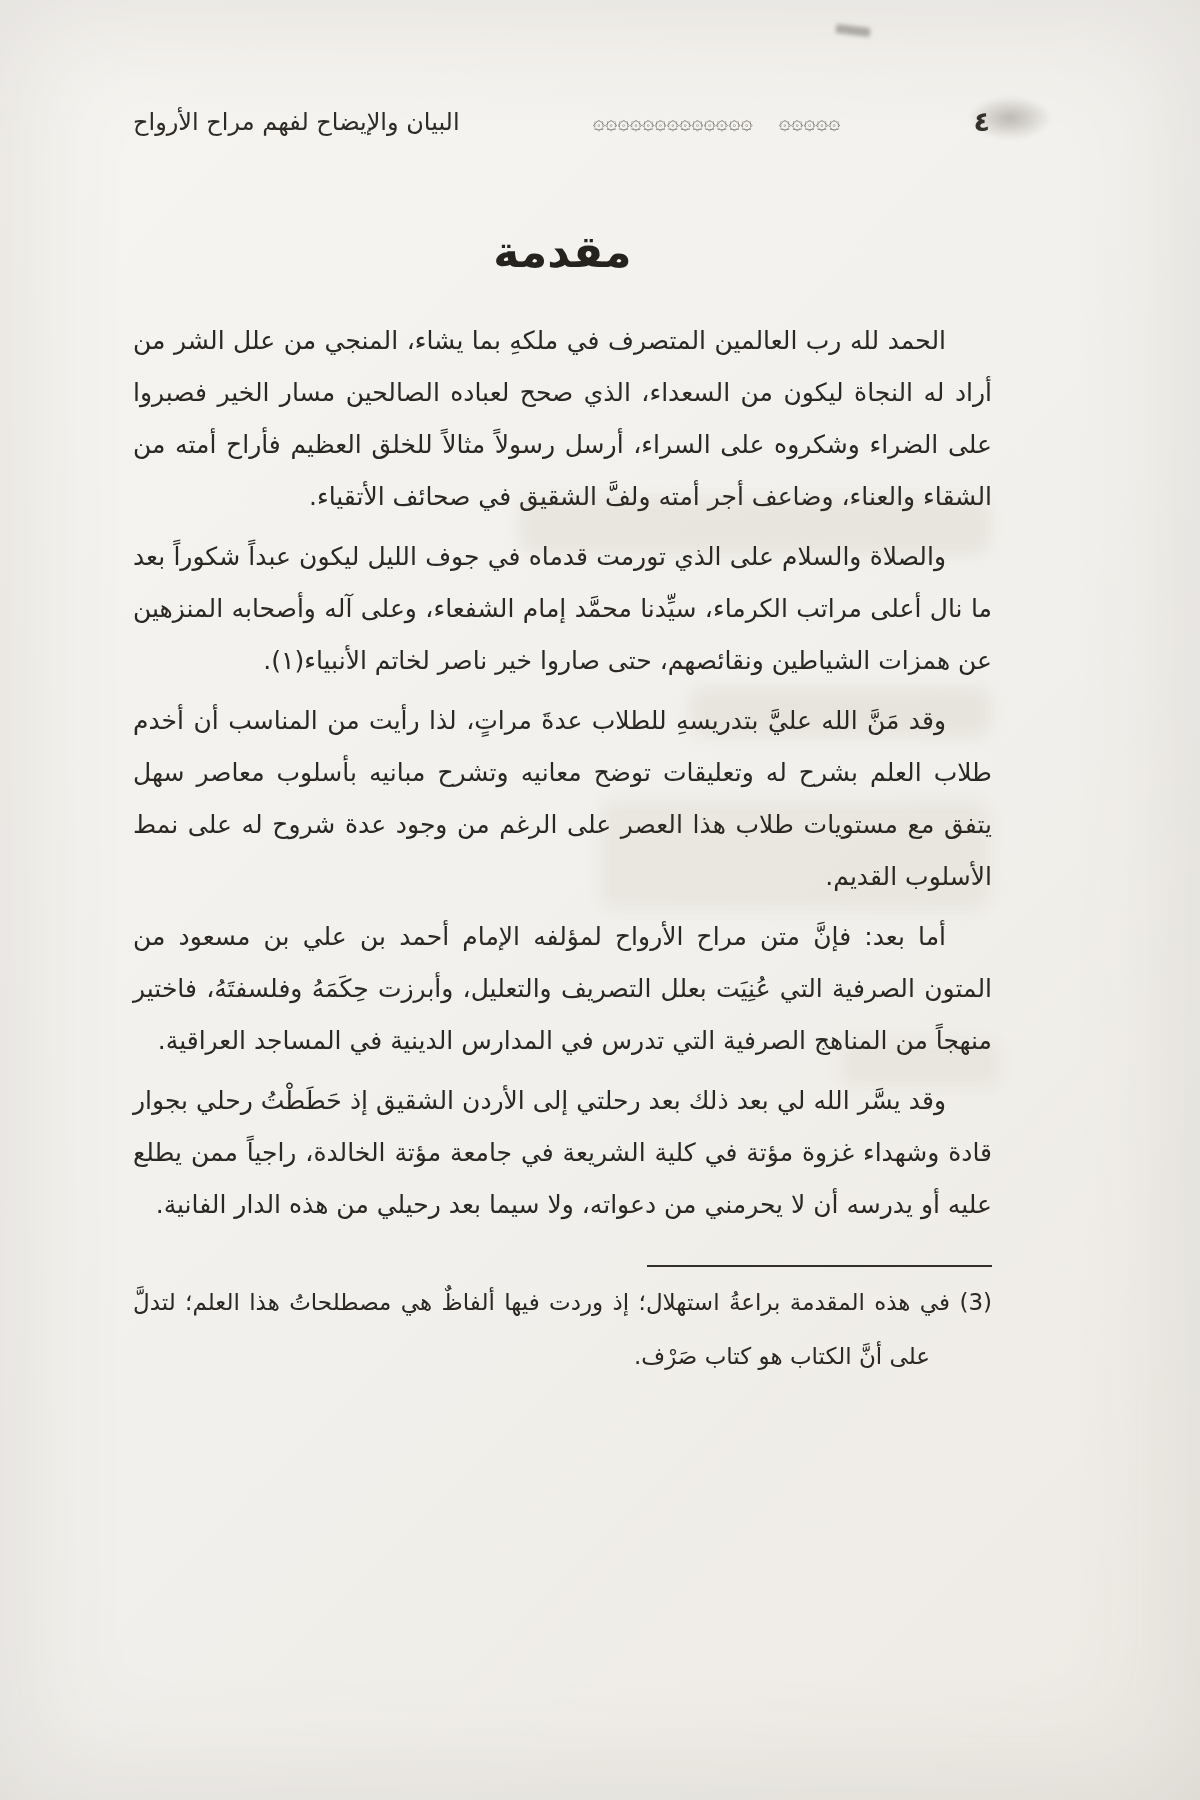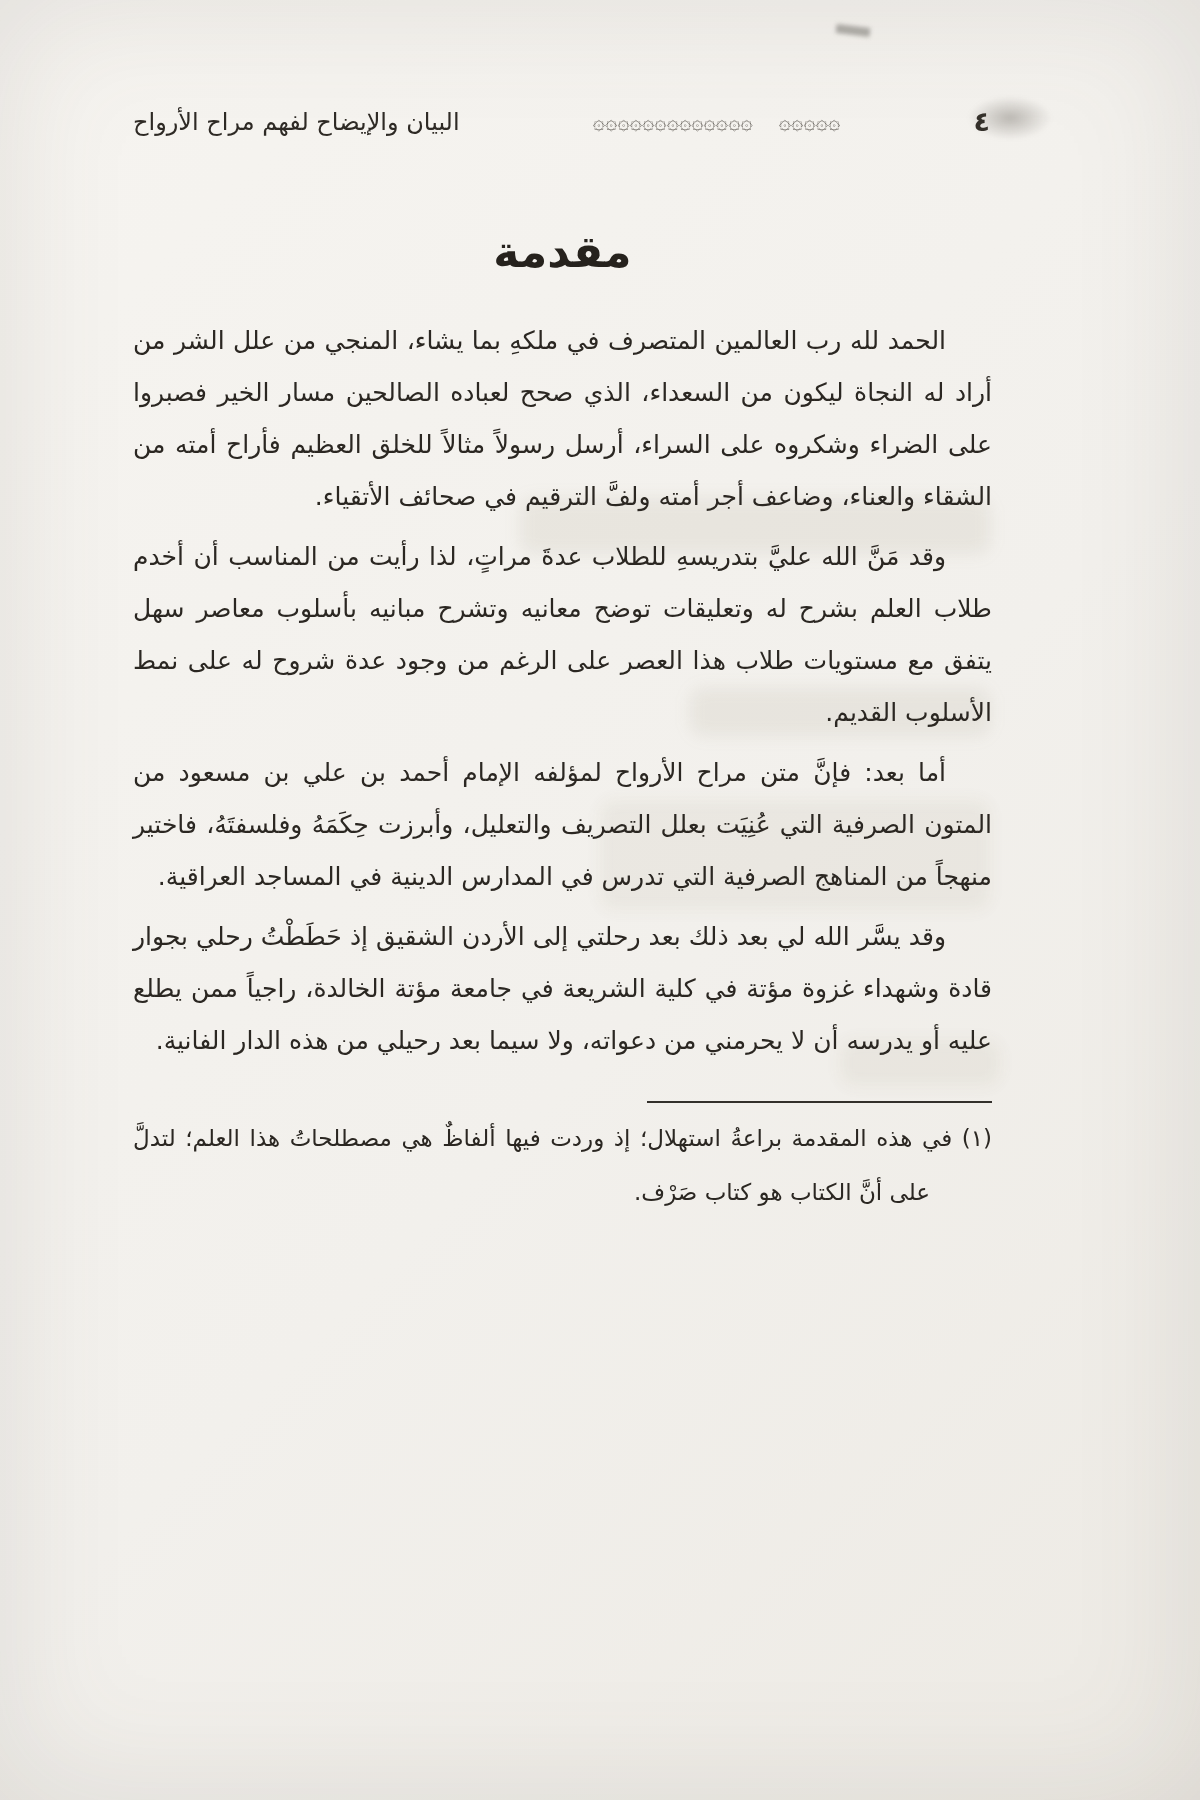--- a/index.html
+++ b/index.html
@@ -142,22 +142,23 @@
     <div class="ornament-row">
       <span class="ornament-group">۞۞۞۞۞</span>
       <span class="ornament-group">۞۞۞۞۞۞۞۞۞۞۞۞۞</span>
     </div>
     <div class="running-title">البيان والإيضاح لفهم مراح الأرواح</div>
   </header>
 
   <main class="content">
     <h1 class="section-title">مقدمة</h1>
 
-    <p class="para first">الحمد لله رب العالمين المتصرف في ملكهِ بما يشاء، المنجي من علل الشر من أراد له النجاة ليكون من السعداء، الذي صحح لعباده الصالحين مسار الخير فصبروا على الضراء وشكروه على السراء، أرسل رسولاً مثالاً للخلق العظيم فأراح أمته من الشقاء والعناء، وضاعف أجر أمته ولفَّ الترقيم في صحائف الأتقياء.</p>
+    <p class="para first">الحمد لله رب العالمين المتصرف في ملكهِ بما يشاء، المنجي من علل الشر من أراد له النجاة ليكون من السعداء، الذي صحح لعباده الصالحين مسار الخير فصبروا على الضراء وشكروه على السراء، أرسل رسولاً مثالاً للخلق العظيم فأراح أمته من الشقاء والعناء، وضاعف أجر أمته ولفَّ الشقيق في صحائف الأتقياء.</p>
+    <p class="para">والصلاة والسلام على الذي تورمت قدماه في جوف الليل ليكون عبداً شكوراً بعد ما نال أعلى مراتب الكرماء، سيِّدنا محمَّد إمام الشفعاء، وعلى آله وأصحابه المنزهين عن همزات الشياطين ونقائصهم، حتى صاروا خير ناصر لخاتم الأنبياء(١).</p>
     <p class="para">وقد مَنَّ الله عليَّ بتدريسهِ للطلاب عدةَ مراتٍ، لذا رأيت من المناسب أن أخدم طلاب العلم بشرح له وتعليقات توضح معانيه وتشرح مبانيه بأسلوب معاصر سهل يتفق مع مستويات طلاب هذا العصر على الرغم من وجود عدة شروح له على نمط الأسلوب القديم.</p>
     <p class="para">أما بعد: فإنَّ متن مراح الأرواح لمؤلفه الإمام أحمد بن علي بن مسعود من المتون الصرفية التي عُنِيَت بعلل التصريف والتعليل، وأبرزت حِكَمَهُ وفلسفتَهُ، فاختير منهجاً من المناهج الصرفية التي تدرس في المدارس الدينية في المساجد العراقية.</p>
     <p class="para">وقد يسَّر الله لي بعد ذلك بعد رحلتي إلى الأردن الشقيق إذ حَطَطْتُ رحلي بجوار قادة وشهداء غزوة مؤتة في كلية الشريعة في جامعة مؤتة الخالدة، راجياً ممن يطلع عليه أو يدرسه أن لا يحرمني من دعواته، ولا سيما بعد رحيلي من هذه الدار الفانية.</p>
 
     <div class="footnote-sep"></div>
-    <p class="footnote">(١) في هذه المقدمة براعةُ استهلال؛ إذ وردت فيها ألفاظٌ هي مصطلحاتُ هذا العلم؛ لتدلَّ على أنَّ الكتاب هو كتاب صَرْف.</p>
+    <p class="footnote">(3) في هذه المقدمة براعةُ استهلال؛ إذ وردت فيها ألفاظٌ هي مصطلحاتُ هذا العلم؛ لتدلَّ على أنَّ الكتاب هو كتاب صَرْف.</p>
   </main>
 
 </div>
 
 </body></html>

